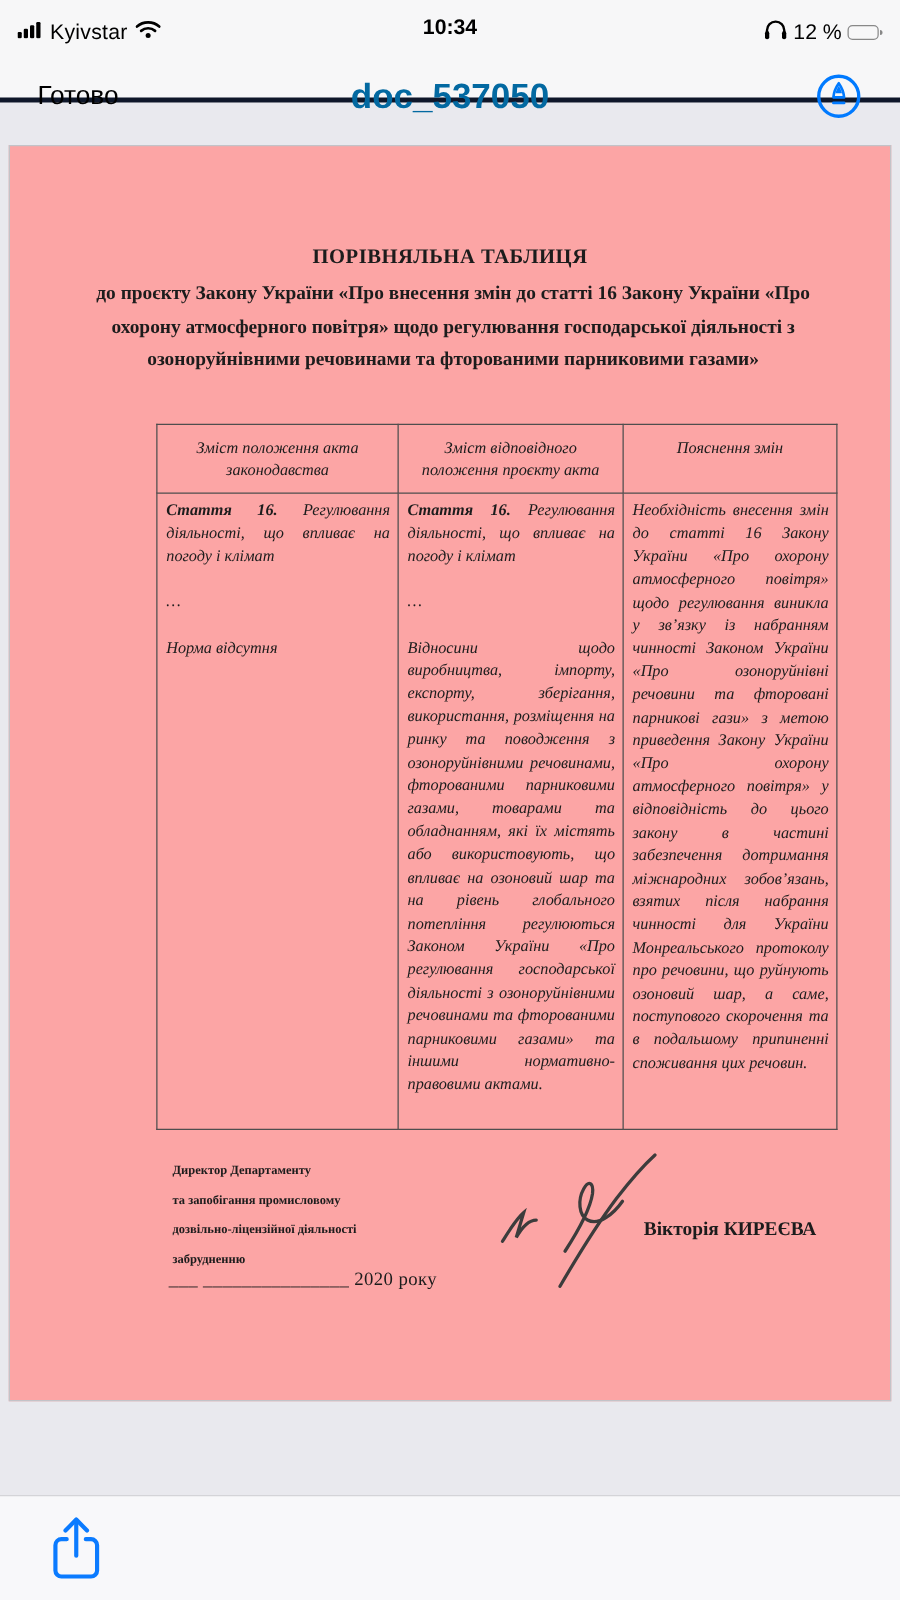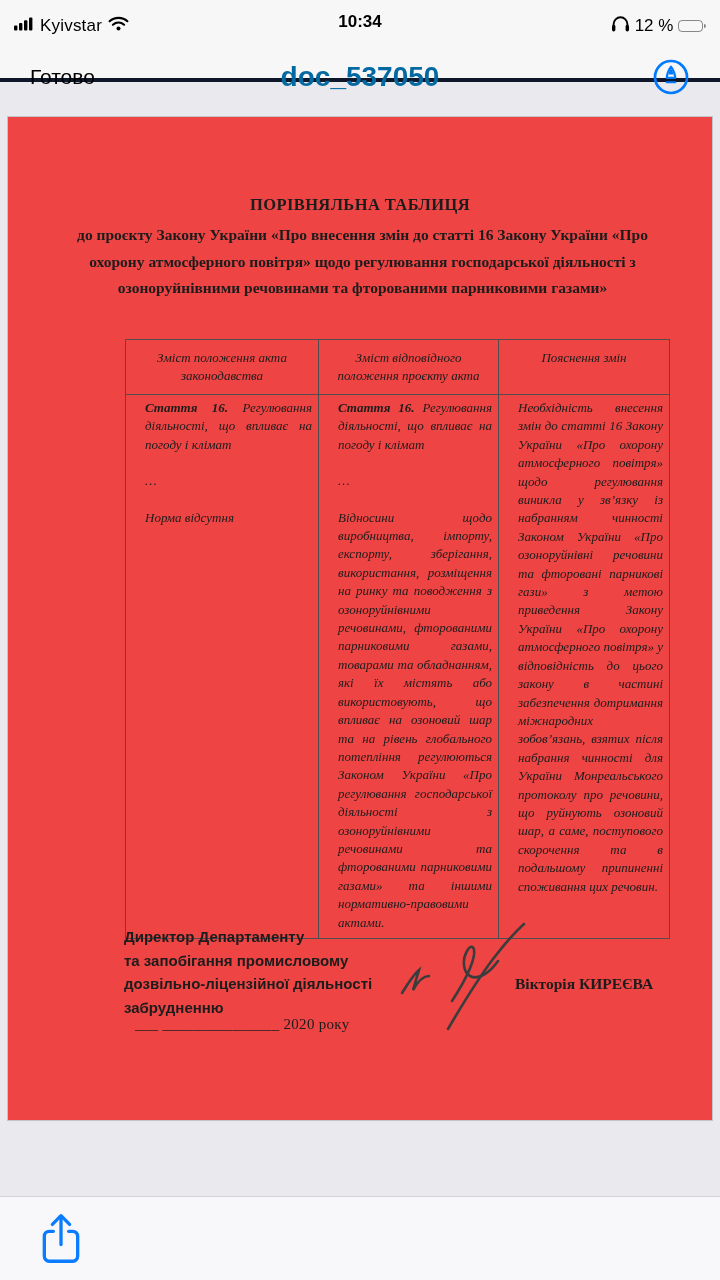--- a/index.html
+++ b/index.html
@@ -20,33 +20,33 @@
   .battery-fill { height:100%; background:#000; border-radius:1.8px; }
   .battery-cap { width:1.6px; height:4.6px; background:rgba(0,0,0,0.45); border-radius:0 2px 2px 0; margin-left:1px; }
 
   .nav-row { position:relative; height:66px; display:flex; align-items:center; justify-content:space-between; padding:0 30px; }
   .done-button { font-size:21px; color:#000000; background:none; border:none; cursor:pointer; font-family:"Liberation Sans",sans-serif; }
   .nav-title { position:absolute; left:50%; top:50%; transform:translate(-50%,-50%); font-size:28px; font-weight:700; color:#0369a1; }
   .markup-button { background:none; border:none; cursor:pointer; width:38px; height:38px; padding:0; }
 
   
   .content { position:absolute; top:112px; bottom:84px; left:0; right:0; background:#e9e9ee; }
-  .page { position:absolute; left:7px; top:4px; width:706px; height:1005px; background:#ef4444; border:1px solid #c3c3c8; color:#1c1c1c; }
+  .page { position:absolute; left:7px; top:4px; width:706px; height:1005px; background:#fca5a5; border:1px solid #c3c3c8; color:#1c1c1c; }
   .doc-title { position:absolute; top:78px; left:0; right:0; text-align:center; font-family:"Liberation Serif",serif; font-weight:700; font-size:16.5px; letter-spacing:0.4px; }
   .doc-subtitle { position:absolute; top:105px; left:60px; right:55px; text-align:center; font-family:"Liberation Serif",serif; font-weight:700; font-size:15.5px; line-height:26.5px; }
 
   .doc-table { position:absolute; left:117px; top:222px; width:544px; border-collapse:collapse; table-layout:fixed; font-family:"Liberation Serif",serif; }
   .doc-table th, .doc-table td { border:1px solid #4e4e4e; font-size:13px;font-style:italic; }
   .doc-table th { height:55px; font-weight:400; vertical-align:top; text-align:center; padding:9px 12px 4px; line-height:17.5px; }
   .doc-table td { height:509px; vertical-align:top; text-align:justify; padding:4px 6px 6px 7px; line-height:18.4px; }
-  .doc-table td p { margin:0 0 18px 12px; }
+  .doc-table td p { margin:0 0 18px 0; }
   .doc-table td p:last-child { margin-bottom:0; }
   .col-w1 { width:193px; } .col-w2 { width:180px; } .col-w3 { width:171px; }
 
-  .signoff-position { position:absolute; left:116px; top:808px; font-family:Liberation Sans, sans-serif; font-weight:700; font-size:15px; line-height:23.5px; }
+  .signoff-position { position:absolute; left:130px; top:808px; font-family:Liberation Serif, serif; font-weight:700; font-size:10px; line-height:23.5px; }
   .signature-svg { position:absolute; left:386px; top:796px; }
   .signer-name { position:absolute; left:507px; top:858px; font-family:"Liberation Serif",serif; font-weight:700; font-size:15.5px; }
   .date-line { position:absolute; left:127px; top:899px; font-family:"Liberation Serif",serif; font-size:15px; letter-spacing:0.3px; }
 
   
   .toolbar { position:absolute; bottom:0; left:0; right:0; height:84px; background:#f8f8fa; border-top:1px solid #d4d4d8; z-index:5; }
   .share-button { position:absolute; left:36px; top:14px; width:50px; height:56px; background:none; border:none; cursor:pointer; padding:0; }
 </style>
 </head>
 <body>

